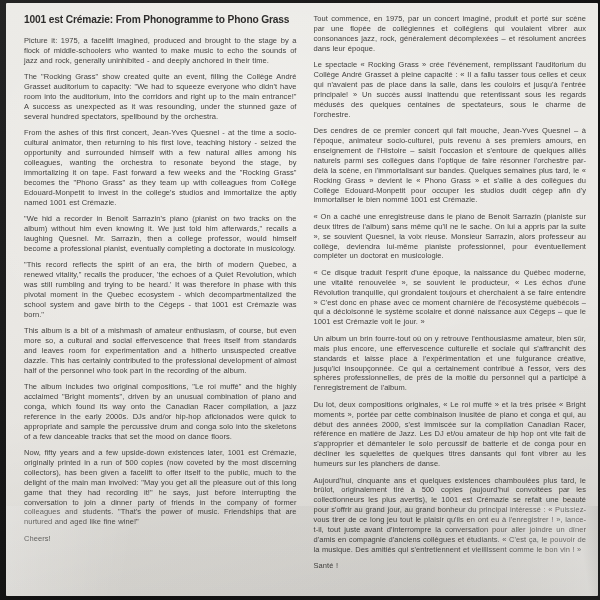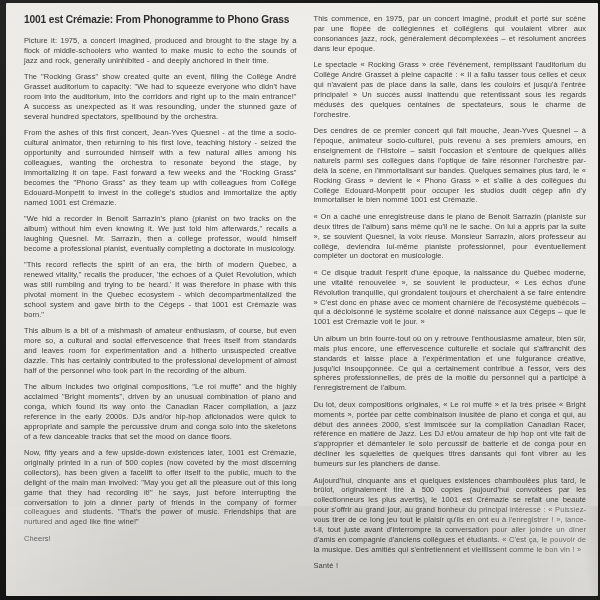--- a/index.html
+++ b/index.html
@@ -68,33 +68,33 @@
 </style>
 </head>
 <body>
 
 <div class="sleeve">
   <div class="paper">
     <div class="columns">
 
       <div class="col">
         <h1 class="col-title">1001 est Crémazie: From Phonogramme to Phono Grass</h1>
-        <p>Picture it: 1975, a concert imagined, produced and brought to the stage by a flock of middle-schoolers who wanted to make music to echo the sounds of jazz and rock, generally uninhibited - and deeply anchored in their time.</p>
+        <p>Picture it: 1975, a facelift imagined, produced and brought to the stage by a flock of middle-schoolers who wanted to make music to echo the sounds of jazz and rock, generally uninhibited - and deeply anchored in their time.</p>
         <p>The "Rocking Grass" show created quite an event, filling the Collège André Grasset auditorium to capacity: "We had to squeeze everyone who didn't have room into the auditorium, into the corridors and right up to the main entrance!" A success as unexpected as it was resounding, under the stunned gaze of several hundred spectators, spellbound by the orchestra.</p>
         <p>From the ashes of this first concert, Jean-Yves Quesnel - at the time a socio-cultural animator, then returning to his first love, teaching history - seized the opportunity and surrounded himself with a few natural allies among his colleagues, wanting the orchestra to resonate beyond the stage, by immortalizing it on tape. Fast forward a few weeks and the "Rocking Grass" becomes the "Phono Grass" as they team up with colleagues from Collège Edouard-Monpetit to invest in the college's studios and immortalize the aptly named 1001 est Crémazie.</p>
         <p>"We hid a recorder in Benoit Sarrazin's piano (pianist on two tracks on the album) without him even knowing it. We just told him afterwards," recalls a laughing Quesnel. Mr. Sarrazin, then a college professor, would himself become a professional pianist, eventually completing a doctorate in musicology.</p>
         <p>"This record reflects the spirit of an era, the birth of modern Quebec, a renewed vitality," recalls the producer, 'the echoes of a Quiet Revolution, which was still rumbling and trying to be heard.' It was therefore in phase with this pivotal moment in the Quebec ecosystem - which decompartmentalized the school system and gave birth to the Cégeps - that 1001 est Crémazie was born."</p>
         <p>This album is a bit of a mishmash of amateur enthusiasm, of course, but even more so, a cultural and social effervescence that frees itself from standards and leaves room for experimentation and a hitherto unsuspected creative dazzle. This has certainly contributed to the professional development of almost half of the personnel who took part in the recording of the album.</p>
         <p>The album includes two original compositions, "Le roi muffé" and the highly acclaimed "Bright moments", driven by an unusual combination of piano and conga, which found its way onto the Canadian Racer compilation, a jazz reference in the early 2000s. DJs and/or hip-hop aficionados were quick to appropriate and sample the percussive drum and conga solo into the skeletons of a few danceable tracks that set the mood on dance floors.</p>
         <p>Now, fifty years and a few upside-down existences later, 1001 est Crémazie, originally printed in a run of 500 copies (now coveted by the most discerning collectors), has been given a facelift to offer itself to the public, much to the delight of the main man involved: "May you get all the pleasure out of this long game that they had recording it!" he says, just before interrupting the conversation to join a dinner party of friends in the company of former colleagues and students. "That's the power of music. Friendships that are nurtured and aged like fine wine!"</p>
         <p class="closing">Cheers!</p>
       </div>
 
       <div class="col">
-        <p>This commence, en 1975, par un concert imaginé, produit et porté sur scène par une flopée de collégiennes et collégiens qui voulaient vibrer aux consonances jazz, rock, généralement décomplexées – et résolument ancrées dans leur époque.</p>
+        <p>Tout commence, en 1975, par un concert imaginé, produit et porté sur scène par une flopée de collégiennes et collégiens qui voulaient vibrer aux consonances jazz, rock, généralement décomplexées – et résolument ancrées dans leur époque.</p>
         <p>Le spectacle « Rocking Grass » crée l'événement, remplissant l'auditorium du Collège André Grasset à pleine capacité : « Il a fallu tasser tous celles et ceux qui n'avaient pas de place dans la salle, dans les couloirs et jusqu'à l'entrée principale! » Un succès aussi inattendu que retentissant sous les regards médusés des quelques centaines de spectateurs, sous le charme de l'orchestre.</p>
         <p>Des cendres de ce premier concert qui fait mouche, Jean-Yves Quesnel – à l'époque, animateur socio-culturel, puis revenu à ses premiers amours, en enseignement de l'Histoire – saisit l'occasion et s'entoure de quelques alliés naturels parmi ses collègues dans l'optique de faire résonner l'orchestre par-delà la scène, en l'immortalisant sur bandes. Quelques semaines plus tard, le « Rocking Grass » devient le « Phono Grass » et s'allie à des collègues du Collège Edouard-Monpetit pour occuper les studios dudit cégep afin d'y immortaliser le bien nommé 1001 est Crémazie.</p>
         <p>« On a caché une enregistreuse dans le piano de Benoit Sarrazin (pianiste sur deux titres de l'album) sans même qu'il ne le sache. On lui a appris par la suite », se souvient Quesnel, la voix rieuse. Monsieur Sarrazin, alors professeur au collège, deviendra lui-même pianiste professionnel, pour éventuellement compléter un doctorat en musicologie.</p>
         <p>« Ce disque traduit l'esprit d'une époque, la naissance du Québec moderne, une vitalité renouvelée », se souvient le producteur, « Les échos d'une Révolution tranquille, qui grondaient toujours et cherchaient à se faire entendre » C'est donc en phase avec ce moment charnière de l'écosystème québécois – qui a décloisonné le système scolaire et donné naissance aux Cégeps – que le 1001 est Crémazie voit le jour. »</p>
         <p>Un album un brin fourre-tout où on y retrouve l'enthousiasme amateur, bien sûr, mais plus encore, une effervescence culturelle et sociale qui s'affranchit des standards et laisse place à l'expérimentation et une fulgurance créative, jusqu'ici insoupçonnée. Ce qui a certainement contribué à l'essor, vers des sphères professionnelles, de près de la moitié du personnel qui a participé à l'enregistrement de l'album.</p>
         <p>Du lot, deux compositions originales, « Le roi muffé » et la très prisée « Bright moments », portée par cette combinaison inusitée de piano et conga et qui, au début des années 2000, s'est immiscée sur la compilation Canadian Racer, référence en matière de Jazz. Les DJ et/ou amateur de hip hop ont vite fait de s'approprier et démanteler le solo percussif de batterie et de conga pour en décliner les squelettes de quelques titres dansants qui font vibrer au les humeurs sur les planchers de danse.</p>
         <p>Aujourd'hui, cinquante ans et quelques existences chamboulées plus tard, le brûlot, originalement tiré à 500 copies (aujourd'hui convoitées par les collectionneurs les plus avertis), le 1001 est Crémazie se refait une beauté pour s'offrir au grand jour, au grand bonheur du principal intéressé : « Puissiez-vous tirer de ce long jeu tout le plaisir qu'ils en ont eu à l'enregistrer ! », lance-t-il, tout juste avant d'interrompre la conversation pour aller joindre un dîner d'amis en compagnie d'anciens collègues et étudiants. « C'est ça, le pouvoir de la musique. Des amitiés qui s'entretiennent et vieillissent comme le bon vin ! »</p>
         <p class="closing">Santé !</p>
       </div>
 

